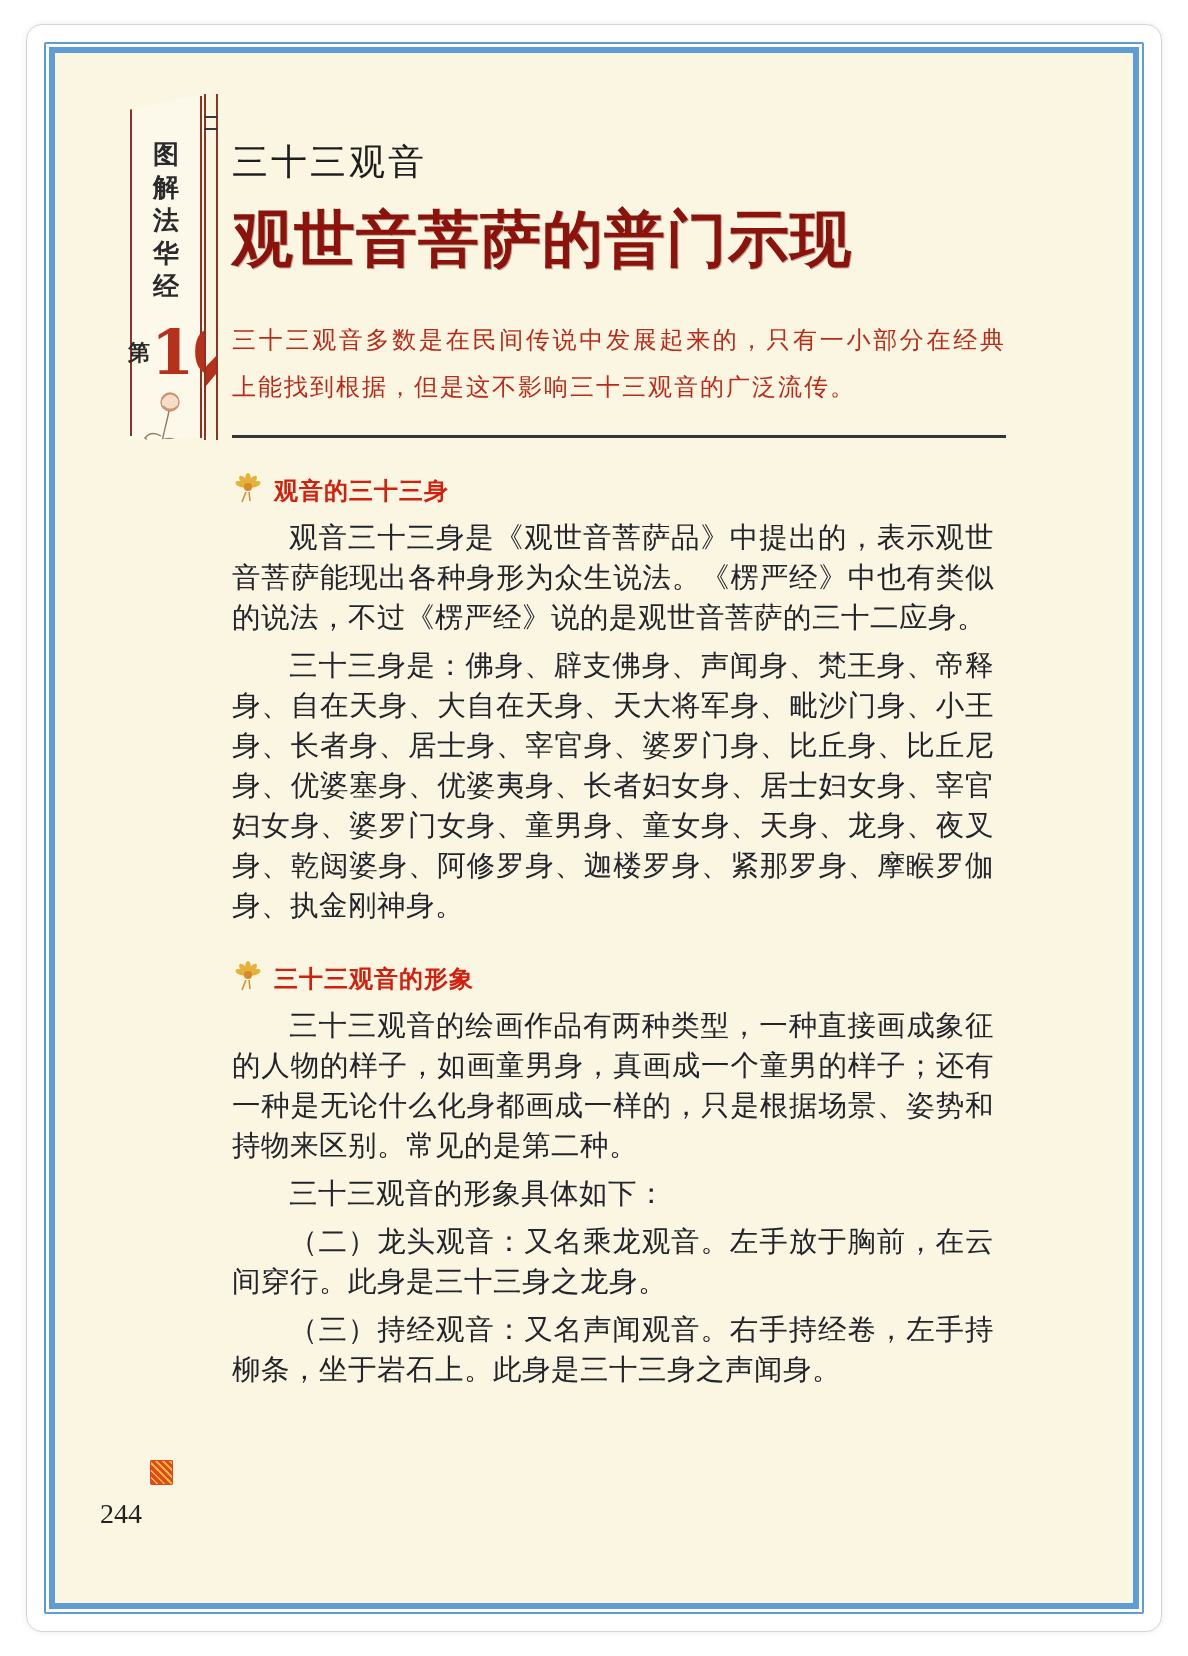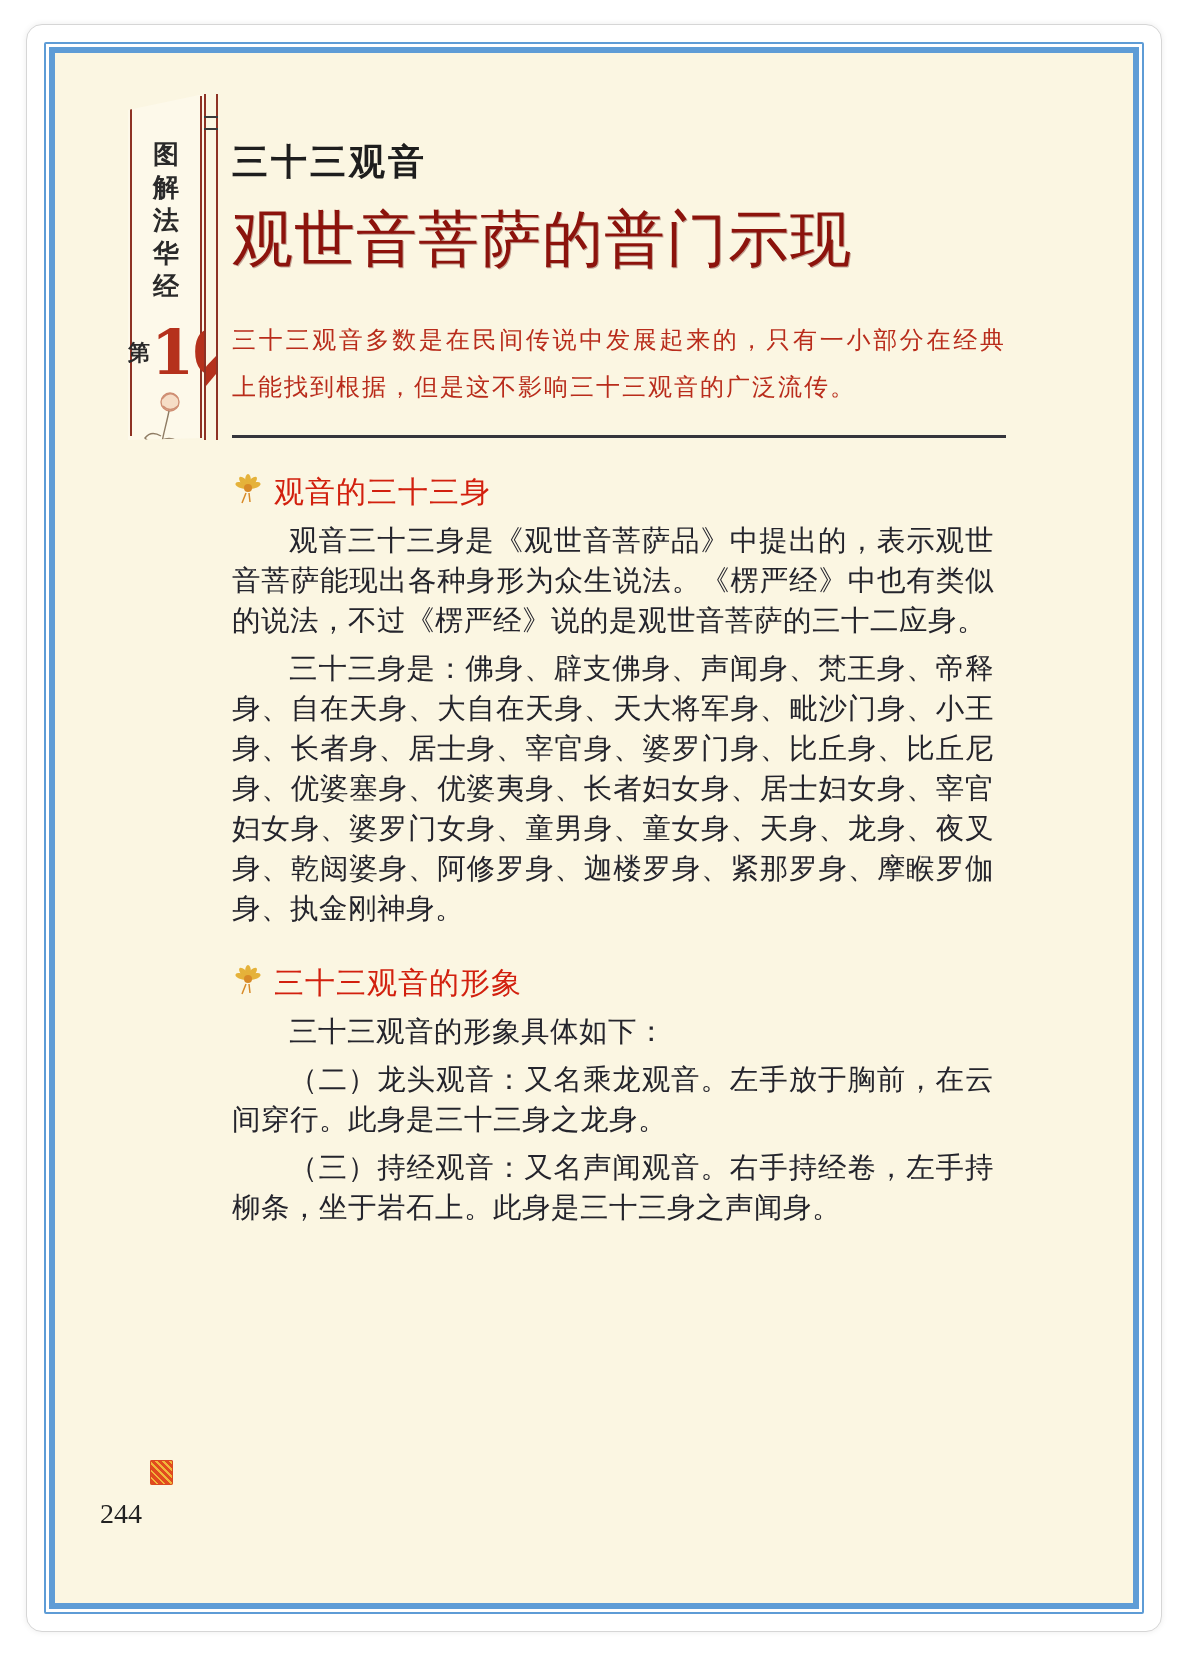--- a/index.html
+++ b/index.html
@@ -28,29 +28,29 @@
   
   .ribbon{position:absolute;left:204px;top:94px;width:10px;height:346px;
         border-left:2px solid #8e3224;border-right:2px solid #8e3224;}
   .ribbon .rung{position:absolute;left:-2px;right:-2px;top:22px;height:10px;
         border-top:2px solid #3a3a3a;border-bottom:2px solid #3a3a3a;}
   .ribbon .notch{position:absolute;left:0;right:0;top:262px;height:30px;background:#b5311c;
         clip-path:polygon(0 35%,100% 0,100% 60%,0 100%);}
 
   
   .main{position:absolute;left:232px;top:138px;width:774px;}
-  .kicker{font-size:36px;font-weight:700;color:#1e1e1e;letter-spacing:3px;margin:0;}
-  .title{font-size:61px;font-weight:400;color:#8c130c;letter-spacing:1px;margin:12px 0 0 0;
+  .kicker{font-size:36px;font-weight:400;color:#1e1e1e;letter-spacing:3px;margin:0;}
+  .title{font-size:61px;font-weight:700;color:#8c130c;letter-spacing:1px;margin:12px 0 0 0;
         text-shadow:1px 1px 0 rgba(90,10,5,0.35);}
   .intro{margin:36px 0 0 0;font-size:24px;line-height:47px;color:#b92c1b;letter-spacing:2px;
         text-align:justify;}
   .divider{margin-top:24px;height:3px;background:#35353c;}
 
   .section{margin-top:34px;}
-  .sec-head{display:flex;align-items:center;gap:10px;font-size:30px;font-weight:400;
+  .sec-head{display:flex;align-items:center;gap:10px;font-size:24px;font-weight:700;
         color:#d2200e;letter-spacing:1px;}
   .section p{margin:8px 12px 0 0;font-size:28.5px;line-height:40px;color:#24242c;
         text-align:justify;text-indent:2em;letter-spacing:0.5px;}
 
   .seal{position:absolute;left:150px;top:1460px;width:23px;height:25px;border-radius:2px;
         background:repeating-linear-gradient(45deg,#f0b63a 0 2px,#e24a1e 2px 5px);
         box-shadow:0 0 0 1px #d94a20 inset;}
   .pagenum{position:absolute;left:100px;top:1498px;font-size:28px;color:#222;}
 </style>
 </head>
@@ -140,20 +140,21 @@
               <ellipse cx="16" cy="8" rx="3" ry="7" transform="rotate(-40 16 14)"></ellipse>
               <ellipse cx="16" cy="8" rx="3" ry="7" transform="rotate(75 16 14)"></ellipse>
               <ellipse cx="16" cy="8" rx="3" ry="7" transform="rotate(-75 16 14)"></ellipse>
             </g>
             <circle cx="16" cy="15" r="4" fill="#d88a27"></circle>
             <path d="M14 20 L10 30 M17 20 L18 29" stroke="#d88a27" stroke-width="1.5" fill="none"></path>
           </svg>
         </span>
         <span>三十三观音的形象</span>
       </div>
+      <p>三十三观音的绘画作品有两种类型，一种直接画成象征的人物的样子，如画童男身，真画成一个童男的样子；还有一种是无论什么化身都画成一样的，只是根据场景、姿势和持物来区别。常见的是第二种。</p>
       <p>三十三观音的形象具体如下：</p>
       <p>（二）龙头观音：又名乘龙观音。左手放于胸前，在云间穿行。此身是三十三身之龙身。</p>
       <p>（三）持经观音：又名声闻观音。右手持经卷，左手持柳条，坐于岩石上。此身是三十三身之声闻身。</p>
 
     </div>
   </div>
 
   <div class="seal"></div>
   <div class="pagenum">244</div>
 </div>

